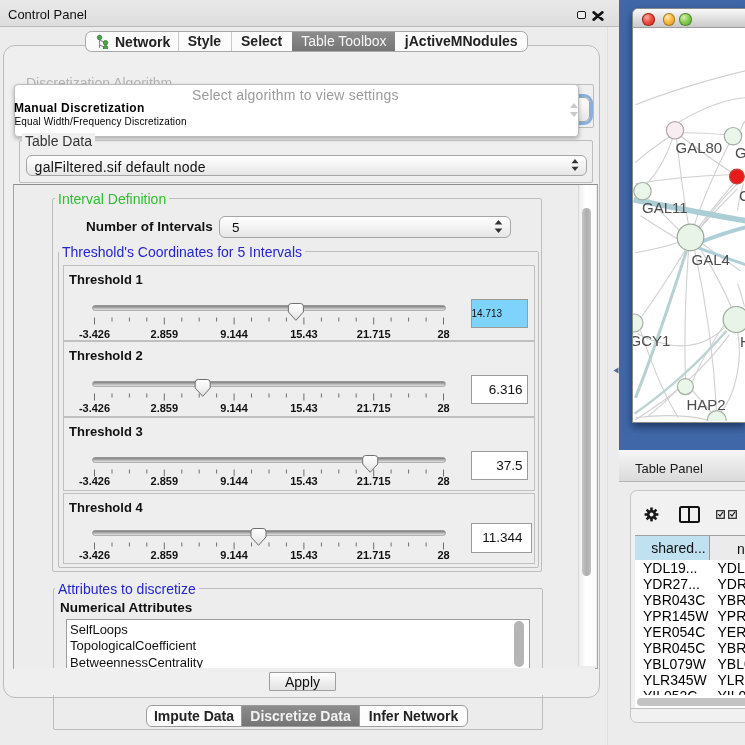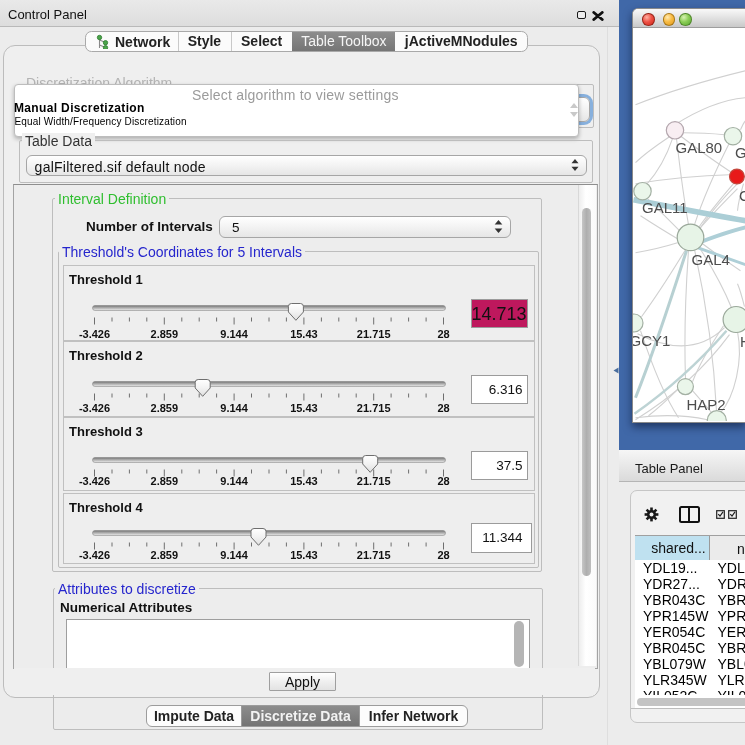--- a/index.html
+++ b/index.html
@@ -124,21 +124,21 @@
       <text x="30.5" y="71.5" font-size="11" font-weight="bold" fill="#111" text-anchor="middle">-3.426</text>
         <text x="100.3" y="71.5" font-size="11" font-weight="bold" fill="#111" text-anchor="middle">2.859</text>
         <text x="170.1" y="71.5" font-size="11" font-weight="bold" fill="#111" text-anchor="middle">9.144</text>
         <text x="239.9" y="71.5" font-size="11" font-weight="bold" fill="#111" text-anchor="middle">15.43</text>
         <text x="309.7" y="71.5" font-size="11" font-weight="bold" fill="#111" text-anchor="middle">21.715</text>
         <text x="379.5" y="71.5" font-size="11" font-weight="bold" fill="#111" text-anchor="middle">28</text>
       <g transform="translate(223.4,36.5)">
       <path d="M1,4 Q1,1 4,1 L13,1 Q16,1 16,4 L16,9.5 L8.5,17.8 L1,9.5 Z" fill="url(#thumbg)" stroke="#6e6e6e" stroke-width="1"></path>
     </g>
     </svg>
-  <div class="abs" style="left:407px;top:33px;width:51px;height:27.5px;background:#be185d;border:1px solid #9b9b9b;font-size:18px;color:#111;text-align:center;line-height:28px;padding-right:4px;">14.713</div>
+  <div class="abs" style="left:407px;top:33px;width:51px;height:27.5px;background:#7dd3fc;border:1px solid #9b9b9b;font-size:10px;color:#111;text-align:left;line-height:28px;padding-right:4px;">14.713</div>
 </div>
 <div class="abs" style="left:62.5px;top:340.5px;width:470.5px;height:74.5px;border:1px solid #c0c0c0;background:#eeeeee;">
   <div class="abs" style="left:5.5px;top:6.5px;font-size:13px;font-weight:bold;color:#111;">Threshold 2</div>
   <svg class="abs" style="left:0;top:0;" width="470.5" height="74.5" viewBox="0 0 470.5 74.5">
       <defs>
           <linearGradient id="thumbg" x1="0" y1="0" x2="0" y2="1">
             <stop offset="0" stop-color="#ffffff"></stop>
             <stop offset="0.5" stop-color="#f2f2f2"></stop>
             <stop offset="1" stop-color="#dfdfdf"></stop>
           </linearGradient>
@@ -281,20 +281,21 @@
       <path d="M1,4 Q1,1 4,1 L13,1 Q16,1 16,4 L16,9.5 L8.5,17.8 L1,9.5 Z" fill="url(#thumbg)" stroke="#6e6e6e" stroke-width="1"></path>
     </g>
     </svg>
   <div class="abs" style="left:407px;top:29.5px;width:51px;height:27.5px;background:#ffffff;border:1px solid #9b9b9b;font-size:13.5px;color:#111;text-align:right;line-height:28px;padding-right:8px;">11.344</div>
 </div>
 
 <div class="abs" style="left:52.9px;top:588px;width:488px;height:140px;border:1px solid #bdbdbd;border-radius:2px;"></div>
 <div class="abs" style="left:55px;top:580.5px;font-size:14px;color:#2525cd;background:#ededed;padding:0 3px;">Attributes to discretize</div>
 <div class="abs" style="left:60px;top:599.5px;font-size:13.5px;font-weight:bold;color:#111;">Numerical Attributes</div>
 <div class="abs" style="left:66px;top:619px;width:462px;height:48px;background:#ffffff;border:1px solid #9e9e9e;overflow:hidden;">
+  <div class="abs" style="left:3px;top:2px;font-size:13px;color:#111;line-height:16.3px;">SelfLoops<br>TopologicalCoefficient<br>BetweennessCentrality</div>
   <div class="abs" style="left:447px;top:1px;width:10px;height:46px;background:#b5b5b5;border-radius:5px;"></div>
 </div>
 
 <div class="abs" style="left:14px;top:667.5px;width:581px;height:27px;background:#efefef;"></div>
 
 <div class="abs" style="left:269px;top:671.5px;width:65px;height:17.5px;border:1px solid #9f9f9f;border-radius:1px;background:linear-gradient(#ffffff,#eeeeee 55%,#e3e3e3);text-align:center;font-size:14px;color:#111;line-height:18px;">Apply</div>
 
 <div class="abs" style="left:146px;top:705px;width:320px;height:20px;background:#fcfcfc;border:1px solid #9c9c9c;border-radius:6px;overflow:hidden;font-size:14px;font-weight:bold;color:#222;">
   <div class="abs" style="left:0;top:0;width:94px;height:20px;border-right:1px solid #9c9c9c;text-align:center;line-height:20px;">Impute Data</div>
   <div class="abs" style="left:95px;top:0;width:117px;height:20px;border-right:1px solid #9c9c9c;text-align:center;line-height:20px;background:linear-gradient(#8d8d8d,#747474);color:#f2f2f2;">Discretize Data</div>

